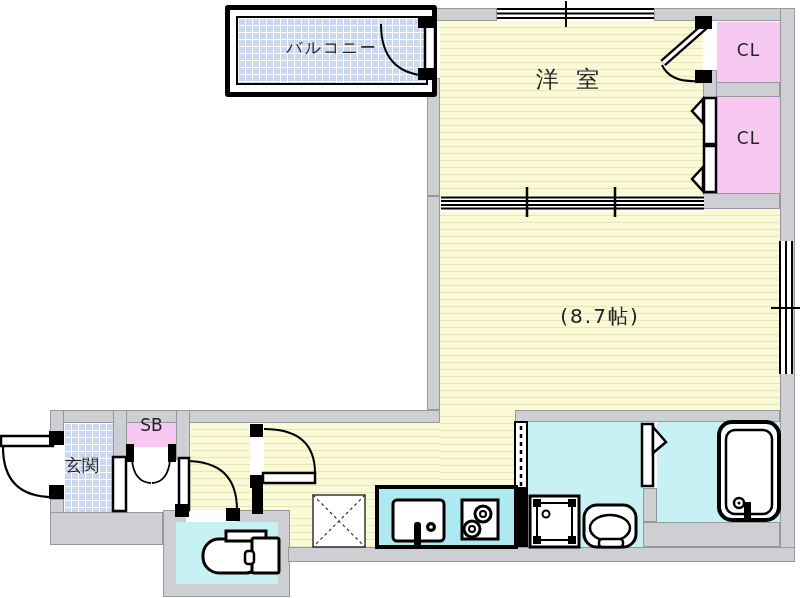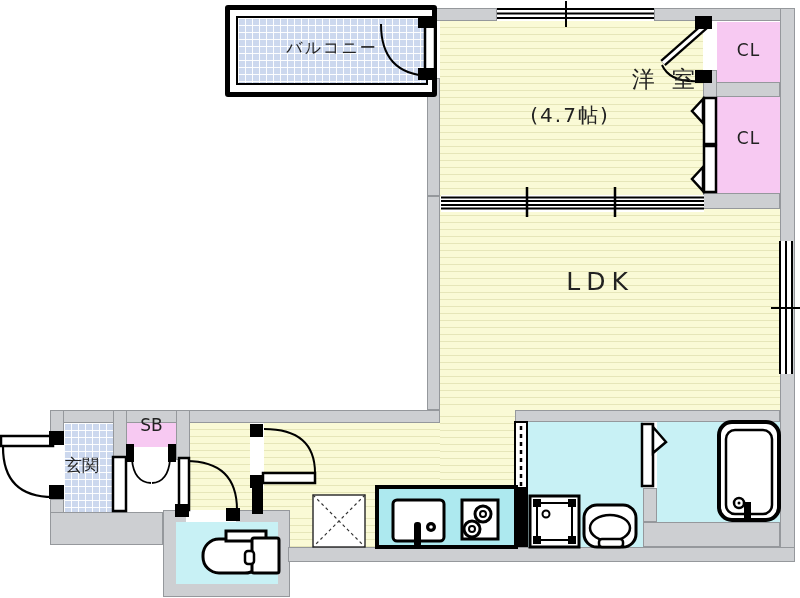--- a/index.html
+++ b/index.html
@@ -196,21 +196,20 @@
     <g>
       <rect x="719" y="422" width="60" height="98" rx="13" fill="#fff" stroke="#000" stroke-width="4"></rect>
       <rect x="726" y="430" width="46" height="84" rx="9" fill="none" stroke="#000" stroke-width="2.5"></rect>
       <circle cx="739" cy="503" r="5" fill="#fff" stroke="#000" stroke-width="2.5"></circle>
       <circle cx="739" cy="503" r="1.5" fill="#000"></circle>
       <rect x="744" y="502" width="7" height="20" fill="#000"></rect>
     </g>
   </svg>
 
   <div class="lbl" style="left:237px;top:39px;width:190px;font-size:16px;letter-spacing:2px;">バルコニー</div>
-  <div class="lbl" style="left:440px;top:67px;width:260px;font-size:23px;letter-spacing:5px;text-align:right;">洋 室</div>
-  <div class="lbl" style="left:440px;top:104px;width:260px;font-size:20px;letter-spacing:2px;">(4.7帖)</div>
-  <div class="lbl" style="left:470px;top:268px;width:260px;font-size:25px;letter-spacing:6px;">LDK</div>
+  <div class="lbl" style="left:440px;top:67px;width:260px;font-size:23px;letter-spacing:5px;">洋 室</div>
+  <div class="lbl" style="left:470px;top:305px;width:260px;font-size:20px;letter-spacing:2px;">(8.7帖)</div>
   <div class="lbl" style="left:717px;top:41px;width:63px;font-size:17px;letter-spacing:1px;">CL</div>
   <div class="lbl" style="left:717px;top:129px;width:63px;font-size:17px;letter-spacing:1px;">CL</div>
   <div class="lbl" style="left:54px;top:456px;width:56px;font-size:17px;">玄関</div>
   <div class="lbl" style="left:127px;top:416px;width:49px;font-size:17px;">SB</div>
 
 </div>
 
 </body></html>

